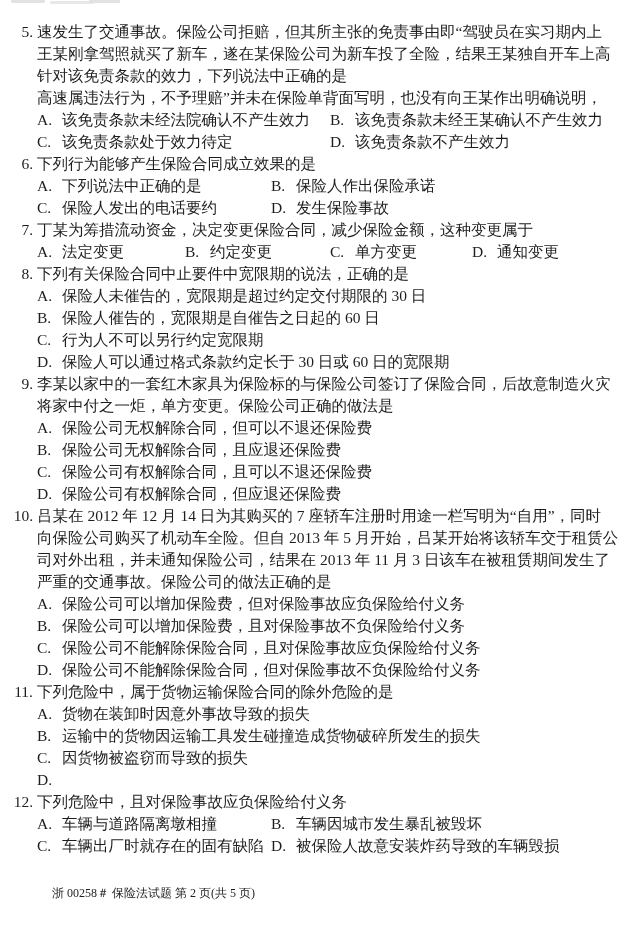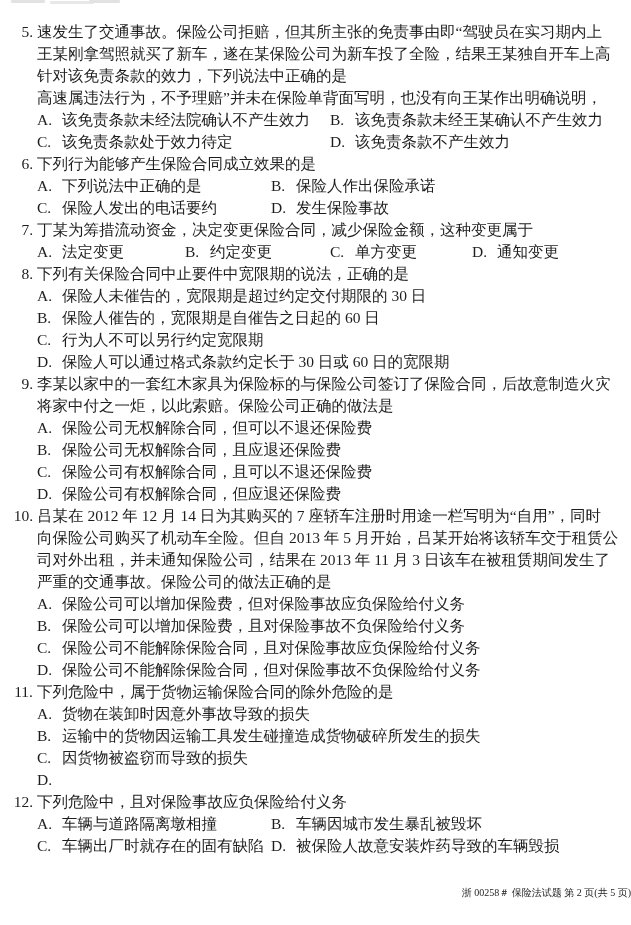--- a/index.html
+++ b/index.html
@@ -43,22 +43,22 @@
   .layout-pair-wide   .opt-row .opt:not(:last-child) { width: 293px; flex: 0 0 293px; }
   .layout-pair-narrow .opt-row .opt:not(:last-child) { width: 234px; flex: 0 0 234px; }
   .layout-quad .opt-row .opt:nth-child(1) { width: 148px; flex: 0 0 148px; }
   .layout-quad .opt-row .opt:nth-child(2) { width: 145px; flex: 0 0 145px; }
   .layout-quad .opt-row .opt:nth-child(3) { width: 142px; flex: 0 0 142px; }
   .footer {
     position: absolute;
     top: 882px;
     left: 0;
     width: 100%;
-    text-align: right;
-    font-size: 10px;
+    text-align: left;
+    font-size: 12px;
     line-height: 22px;
     padding-left: 52px;
     white-space: nowrap;
   }
 </style>
 </head>
 <body>
 
 <div class="scan-artifact artifact-1"></div>
 <div class="scan-artifact artifact-2"></div>
@@ -172,21 +172,21 @@
               <span class="opt-label">D.</span>
               <span class="opt-text">保险人可以通过格式条款约定长于 30 日或 60 日的宽限期</span>
             </div>
           </div>
         </div>
       </div>
       <div class="question layout-single">
         <span class="q-num">9.</span>
         <div class="q-body">
           <div class="stem-line">李某以家中的一套红木家具为保险标的与保险公司签订了保险合同，后故意制造火灾</div>
-          <div class="stem-line">将家中付之一炬，以此索赔。保险公司正确的做法是</div>
+          <div class="stem-line">将家中付之一炬，单方变更。保险公司正确的做法是</div>
           <div class="opt-row">
             <div class="opt">
               <span class="opt-label">A.</span>
               <span class="opt-text">保险公司无权解除合同，但可以不退还保险费</span>
             </div>
           </div>
           <div class="opt-row">
             <div class="opt">
               <span class="opt-label">B.</span>
               <span class="opt-text">保险公司无权解除合同，且应退还保险费</span>

